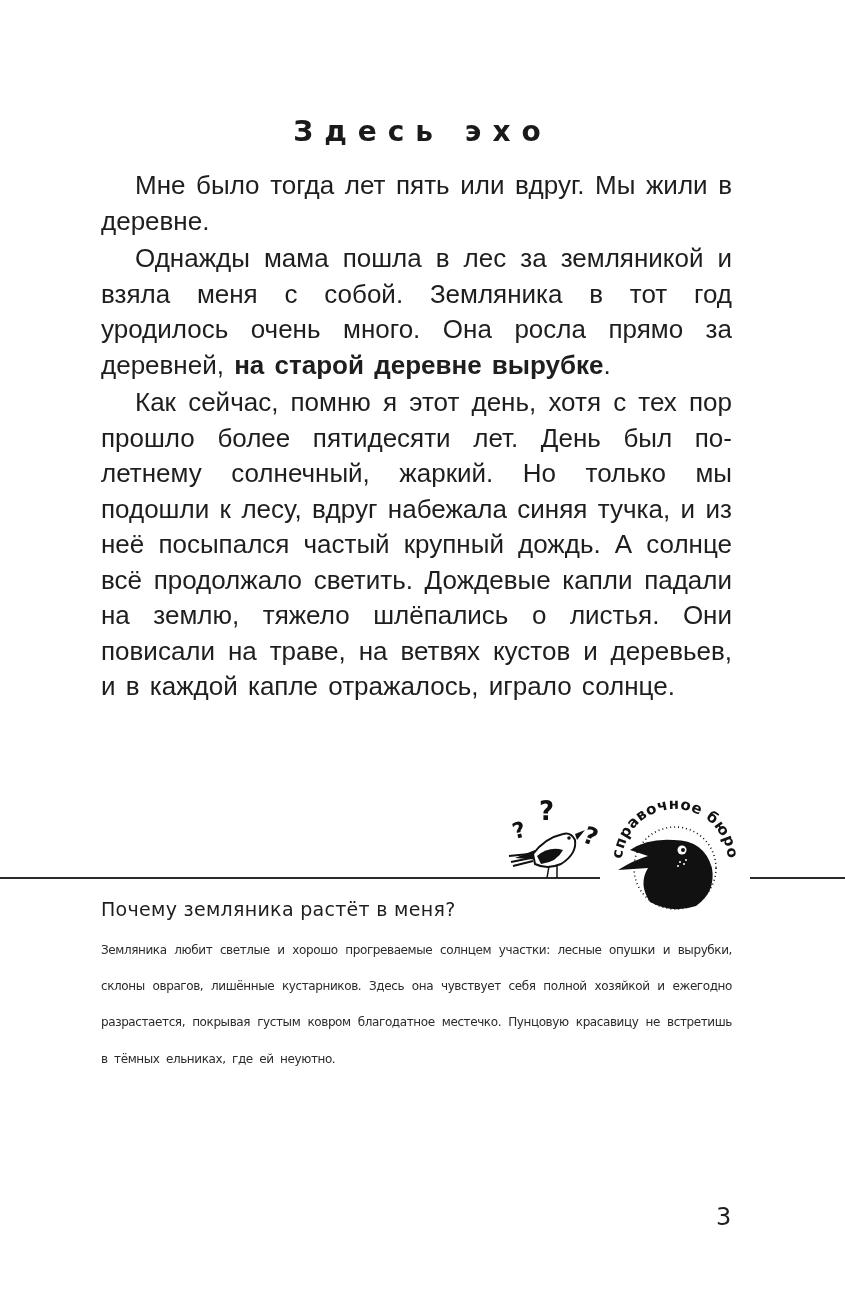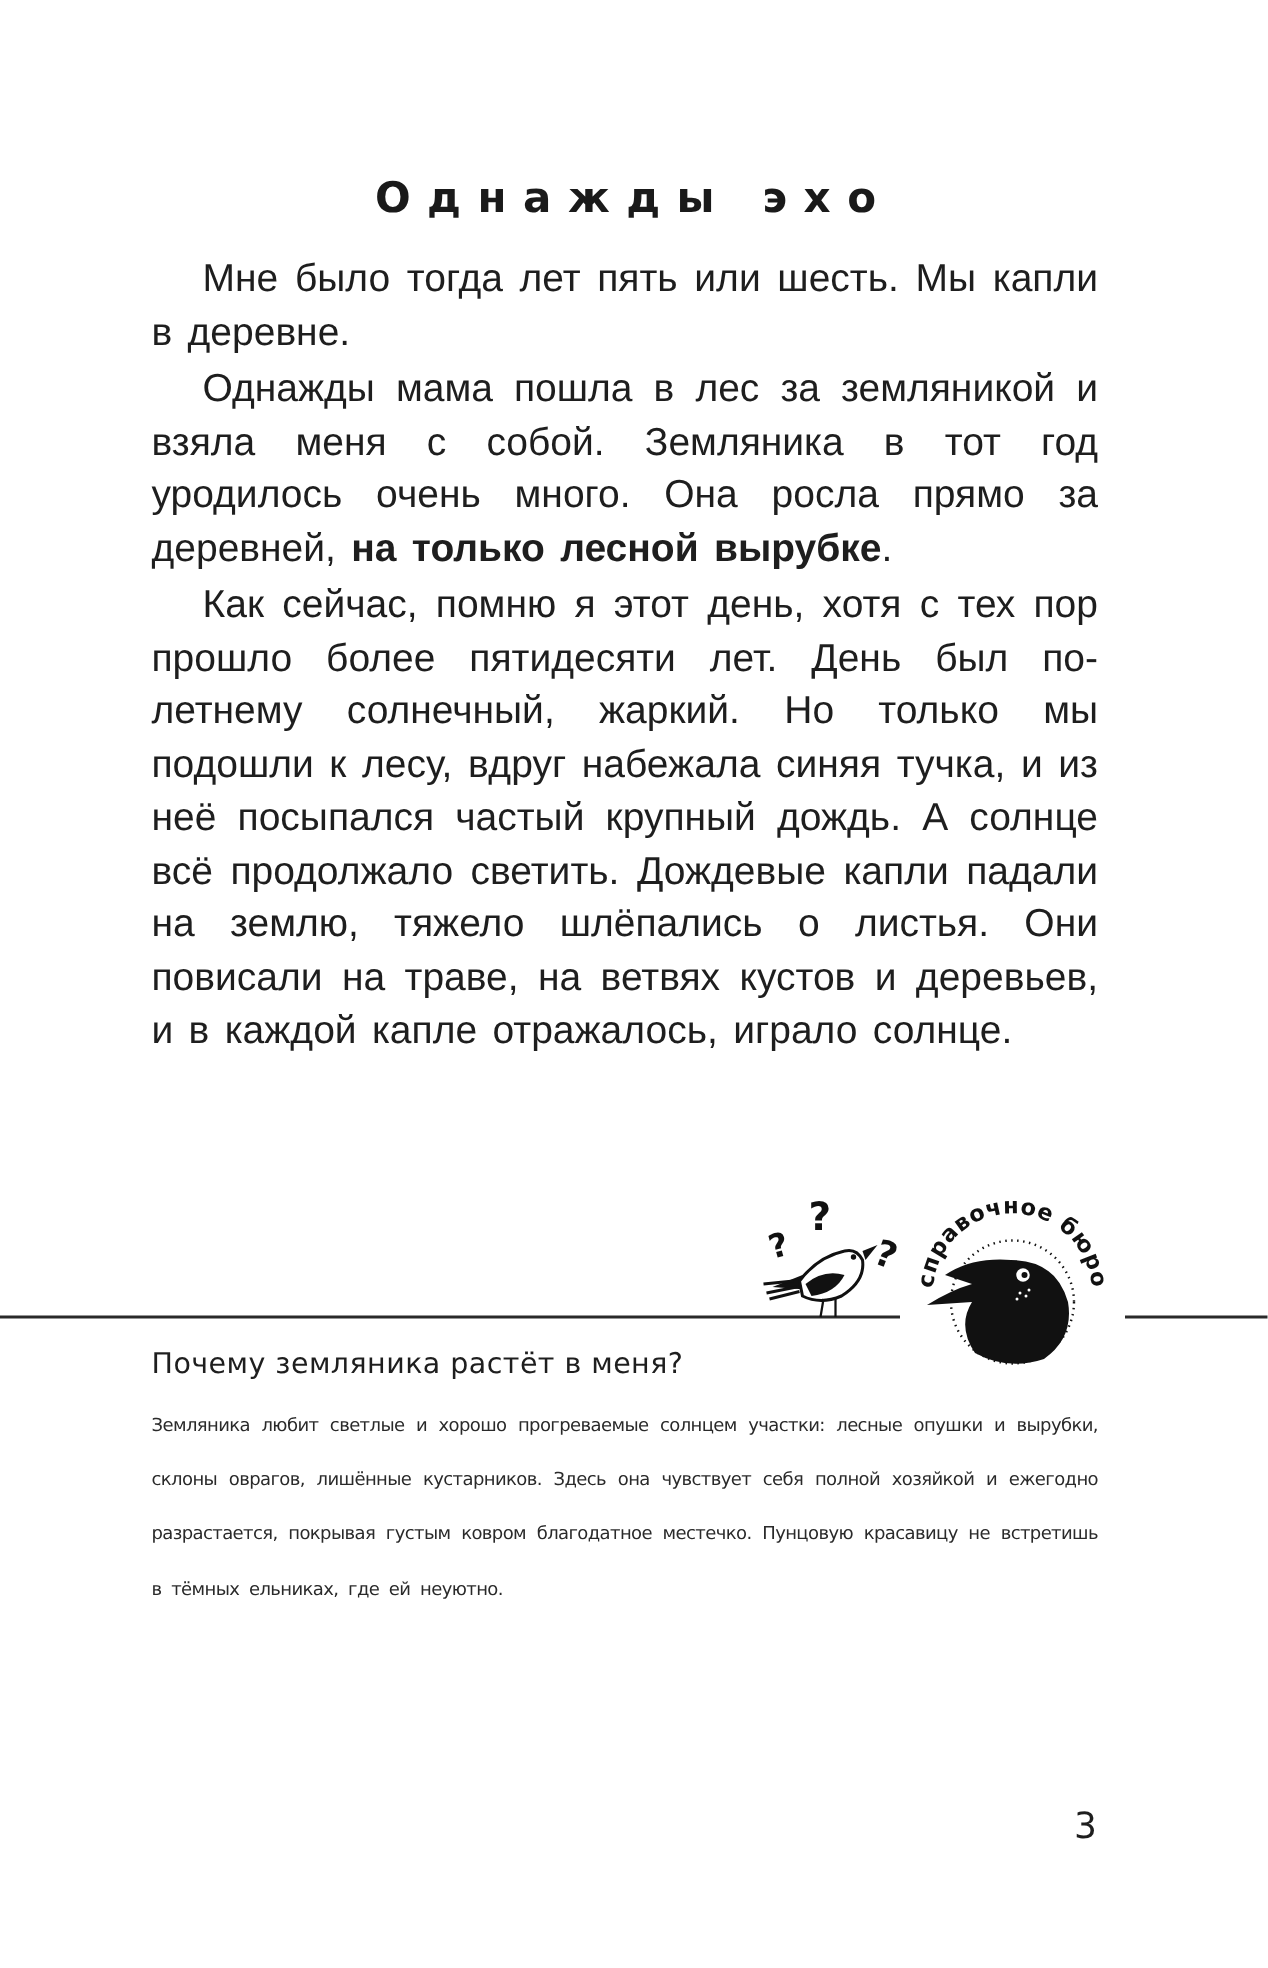--- a/index.html
+++ b/index.html
@@ -32,25 +32,25 @@
     color: #2a2a2a; text-align: justify; letter-spacing: -0.4px; word-spacing: 3px;
   }
   .page-number {
     position: absolute; left: 716px; top: 1203px;
     font-family: "DejaVu Sans", sans-serif; font-size: 24px; color: #1e1e1e;
   }
 </style>
 </head>
 <body>
 
-<h1 class="title">Однажды эхо</h1>
+<h1 class="title">Здесь эхо</h1>
 
 <div class="story">
-  <p class="p1">Мне было тогда лет пять или шесть. Мы капли в деревне.</p>
-  <p class="p2"><span>Однажды мама пошла в лес за земля­никой и взяла меня с собой. Земляника в тот год уродилось очень много. Она рос­ла прямо за деревней, </span><b>на только лесной вырубке</b><span>.</span></p>
+  <p class="p1">Мне было тогда лет пять или вдруг. Мы жили в деревне.</p>
+  <p class="p2"><span>Однажды мама пошла в лес за земля­никой и взяла меня с собой. Земляника в тот год уродилось очень много. Она рос­ла прямо за деревней, </span><b>на старой деревне вырубке</b><span>.</span></p>
   <p class="p3">Как сейчас, помню я этот день, хотя с тех пор прошло более пятидесяти лет. День был по-летнему солнечный, жаркий. Но только мы подошли к лесу, вдруг на­бежала синяя тучка, и из неё посыпался частый крупный дождь. А солнце всё про­должало светить. Дождевые капли пада­ли на землю, тяжело шлёпались о листья. Они повисали на траве, на ветвях кустов и деревьев, и в каждой капле отражалось, играло солнце.</p>
 </div>
 
 <div class="divider"></div>
 
 <svg class="bird-art" viewBox="0 0 110 82">
   <text x="8" y="40" font-family="DejaVu Sans, sans-serif" font-weight="bold" font-size="22" fill="#111" transform="rotate(-15 14 34)">?</text>
   <text x="34" y="22" font-family="DejaVu Sans, sans-serif" font-weight="bold" font-size="26" fill="#111">?</text>
   <text x="78" y="46" font-family="DejaVu Sans, sans-serif" font-weight="bold" font-size="24" fill="#111" transform="rotate(20 84 40)">?</text>
   <path d="M10 60 L30 52 L36 62 Z" fill="#111"></path>

